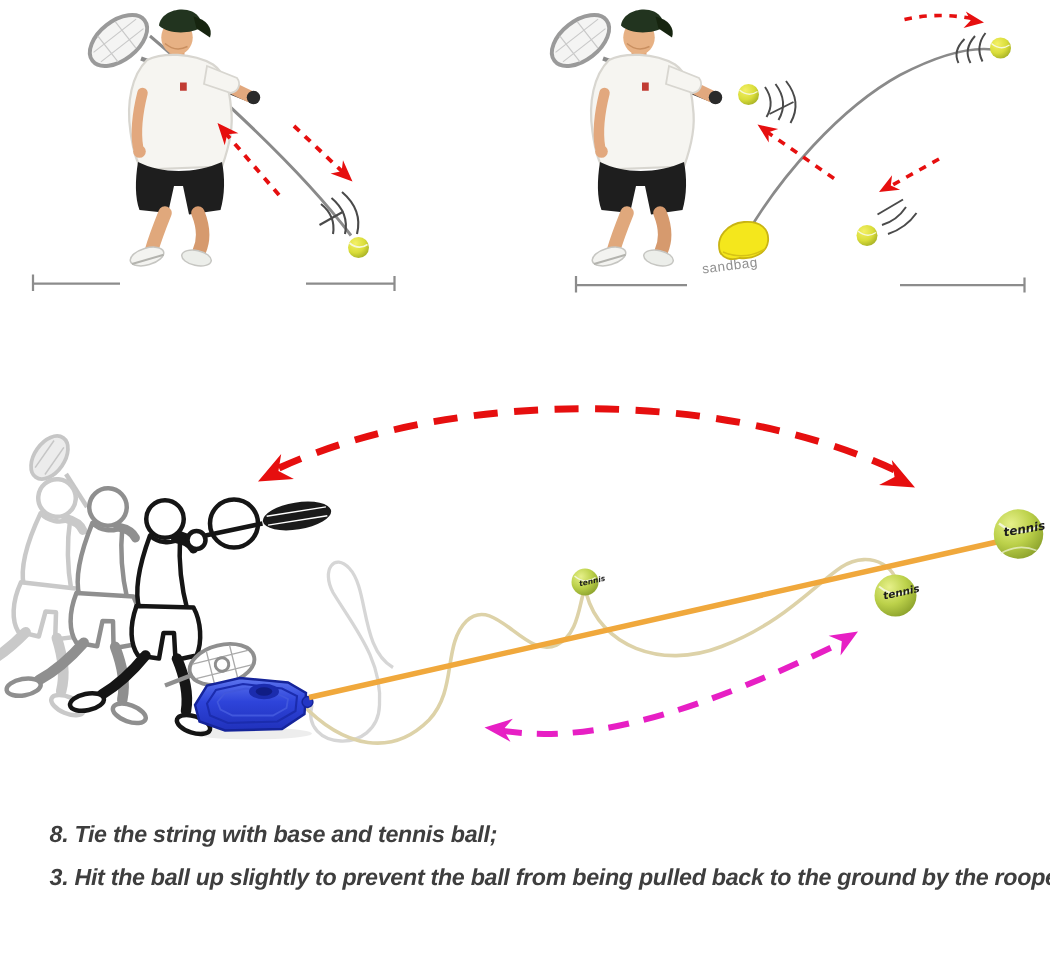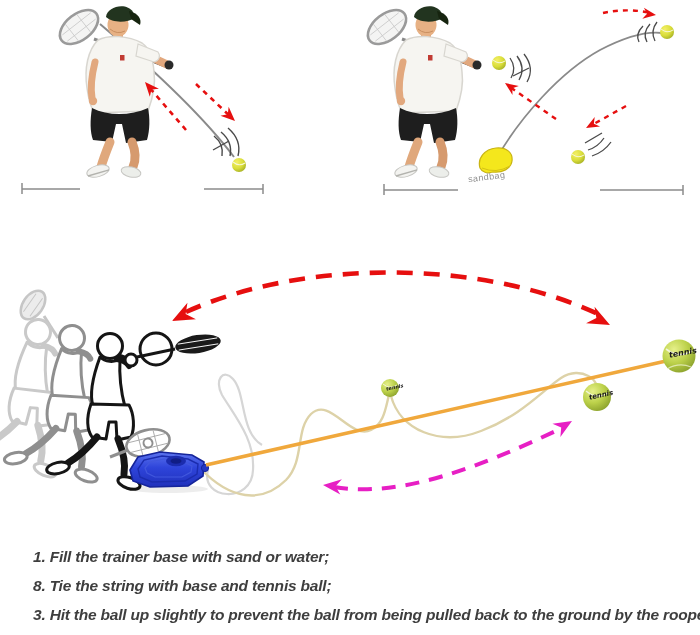--- a/index.html
+++ b/index.html
@@ -245,18 +245,17 @@
       <path d="M666,349 q13,10 26,2" stroke="#f2f6d8" stroke-width="1.6" fill="none"></path>
       <path d="M667,369 q12,-7 24,-2" stroke="#f2f6d8" stroke-width="1.2" fill="none" opacity="0.7"></path>
       <text class="ball-script" x="669" y="356" font-size="8" transform="rotate(-10 679 354)">tennis</text>
     </g>
   </g>
 </svg>
 
 <div class="sandbag-label">sandbag</div>
 
 <div class="instructions">
-  <div class="instr-line">1. Fill the trainer base with sand or water;</div>
   <div class="instr-line">8. Tie the string with base and tennis ball;</div>
   <div class="instr-line">3. Hit the ball up slightly to prevent the ball from being pulled back to the ground by the roope.</div>
 </div>
 
 </div>
 
 </body></html>

